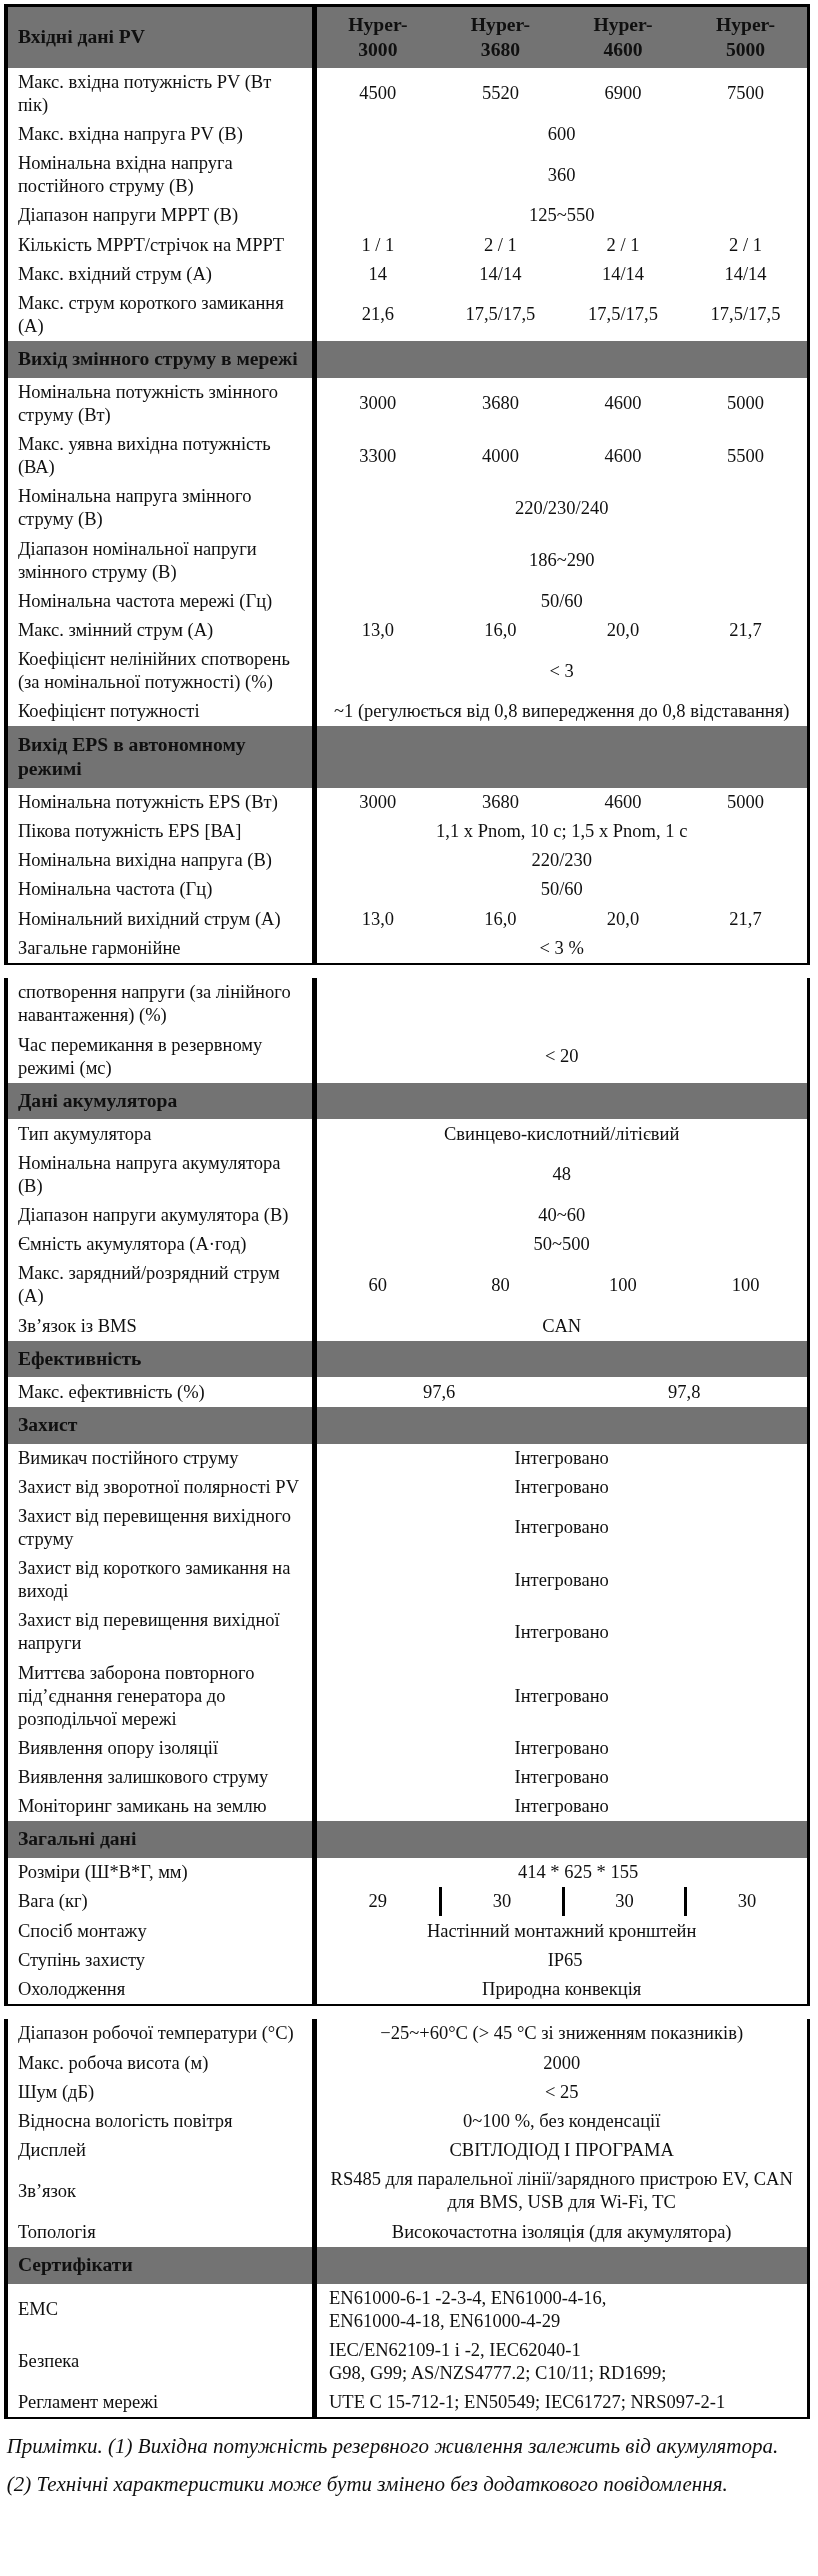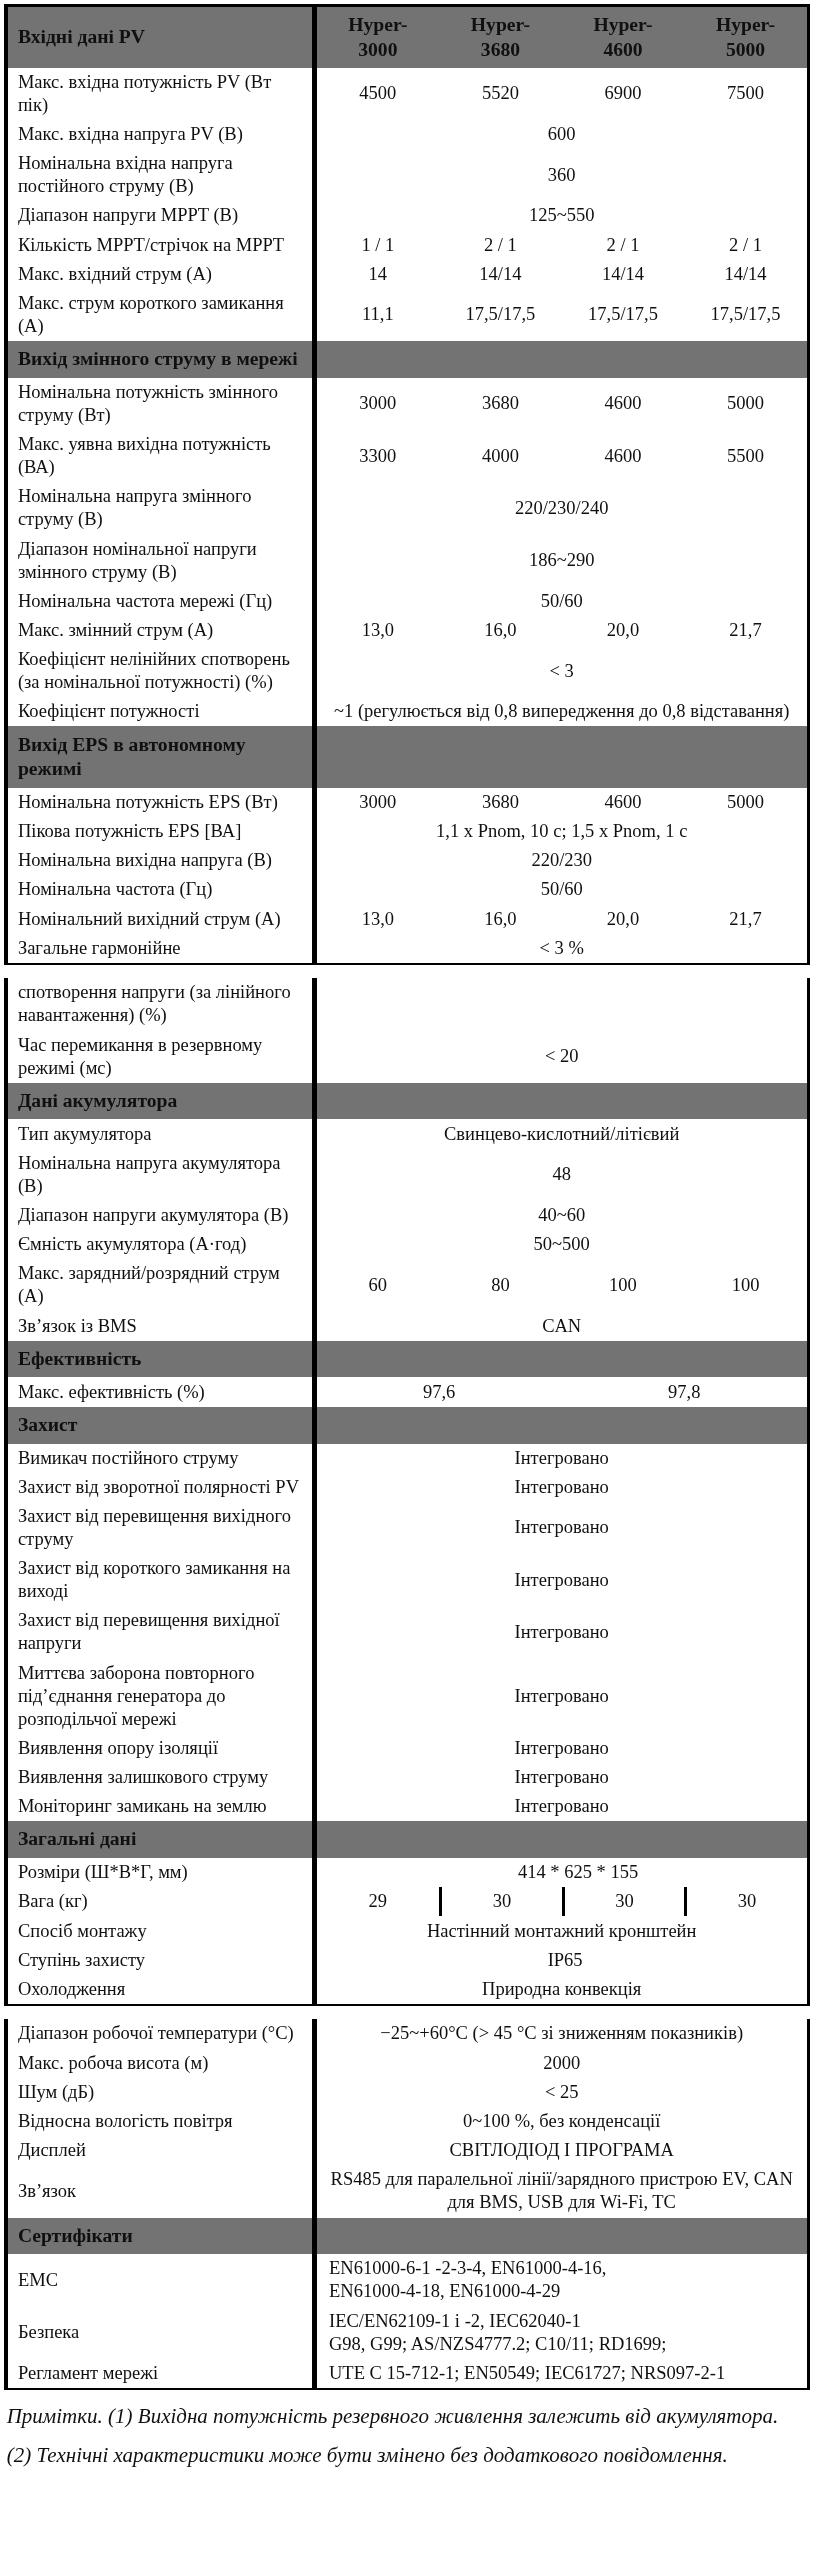--- a/index.html
+++ b/index.html
@@ -116,21 +116,21 @@
         </div>
         <div class="row">
           <div class="label">Макс. вхідний струм (А)</div>
           <div class="cell">14</div>
           <div class="cell">14/14</div>
           <div class="cell">14/14</div>
           <div class="cell">14/14</div>
         </div>
         <div class="row">
           <div class="label">Макс. струм короткого замикання (А)</div>
-          <div class="cell">11,1</div>
+          <div class="cell">21,6</div>
           <div class="cell">17,5/17,5</div>
           <div class="cell">17,5/17,5</div>
           <div class="cell">17,5/17,5</div>
         </div>
         <div class="band">
           <div class="band-label">Вихід змінного струму в мережі</div>
         </div>
         <div class="row">
           <div class="label">Номінальна потужність змінного струму (Вт)</div>
           <div class="cell">3000</div>
@@ -337,20 +337,24 @@
           <div class="cell" style="grid-column: span 4;">0~100 %, без конденсації</div>
         </div>
         <div class="row">
           <div class="label">Дисплей</div>
           <div class="cell" style="grid-column: span 4;">СВІТЛОДІОД І ПРОГРАМА</div>
         </div>
         <div class="row">
           <div class="label">Зв’язок</div>
           <div class="cell" style="grid-column: span 4;">RS485 для паралельної лінії/зарядного пристрою EV, CAN для BMS, USB для Wi-Fi, TC</div>
         </div>
+        <div class="row">
+          <div class="label">Топологія</div>
+          <div class="cell" style="grid-column: span 4;">Високочастотна ізоляція (для акумулятора)</div>
+        </div>
         <div class="band">
           <div class="band-label">Сертифікати</div>
         </div>
         <div class="row">
           <div class="label">EMC</div>
           <div class="cell left pre" style="grid-column: span 4;">EN61000-6-1 -2-3-4, EN61000-4-16,
 EN61000-4-18, EN61000-4-29</div>
         </div>
         <div class="row">
           <div class="label">Безпека</div>

